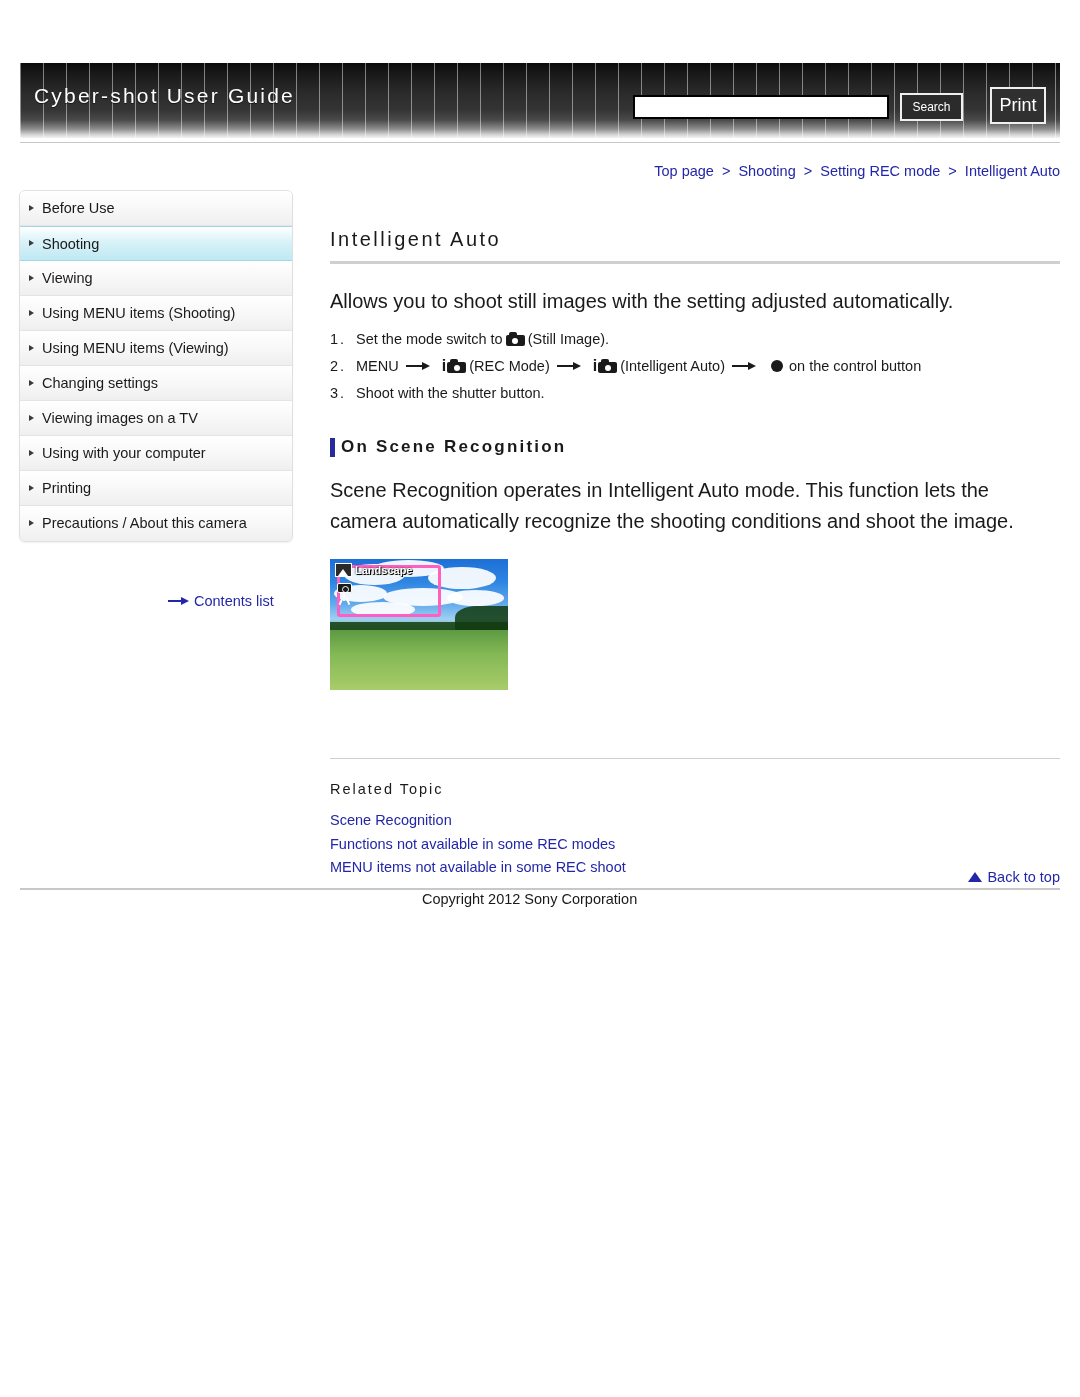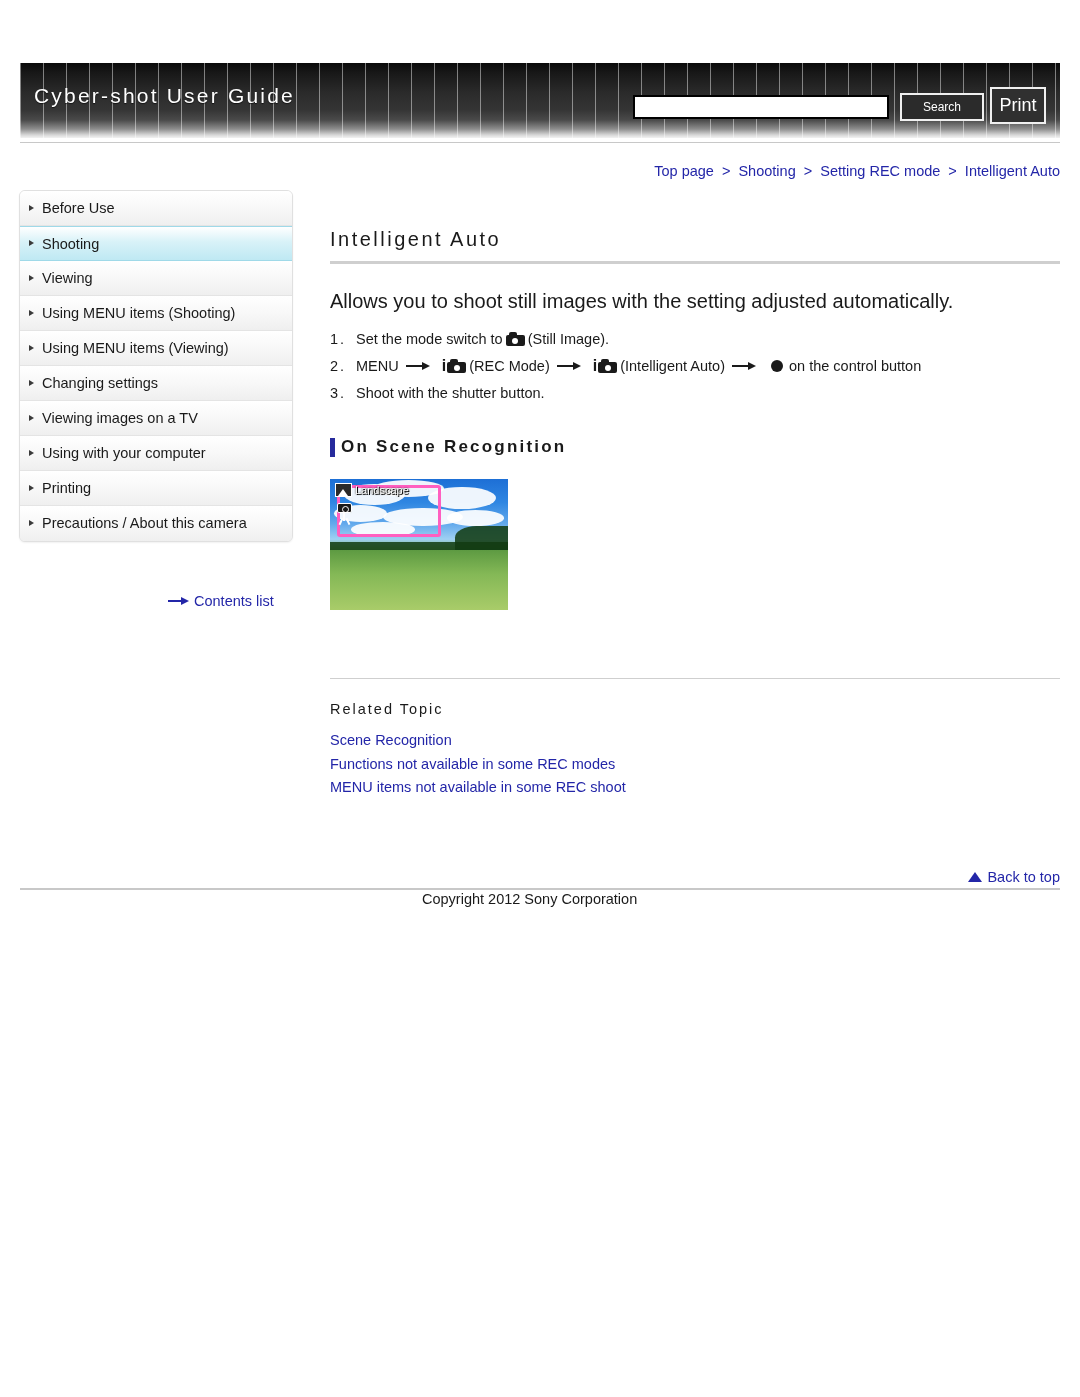--- a/index.html
+++ b/index.html
@@ -62,21 +62,21 @@
     font-family: "Liberation Sans", sans-serif;
     font-size: 13px;
     padding: 0 4px;
     box-sizing: border-box;
     outline: none;
   }
   #search-button {
     position: absolute;
     left: 880px;
     top: 30px;
-    width: 84px;
+    width: 63px;
     height: 28px;
     background: #2b2b2b;
     border: 2px solid #f0f0f0;
     color: #ffffff;
     font-family: "Liberation Sans", sans-serif;
     font-size: 12px;
     cursor: pointer;
     padding: 0;
     line-height: 24px;
   }
@@ -380,21 +380,21 @@
     border-radius: 3px;
     box-sizing: border-box;
   }
   #scene-label {
     position: absolute;
     left: 5px; top: 4px;
     display: flex;
     align-items: center;
     color: #ffffff;
     font-size: 11px;
-    font-weight: normal;
+    font-weight: bold;
     text-shadow: 0 0 2px #000, 1px 1px 0 #000;
     white-space: nowrap;
   }
   .mountain-icon {
     display: inline-block;
     position: relative;
     width: 15px; height: 12px;
     background: #2a2a2a;
     border: 1px solid #fff;
     margin-right: 3px;
@@ -621,20 +621,21 @@
       <span>on the control button</span>
     </li>
 
     <li class="step-row">
       <span class="step-num">3.</span>
       <span>Shoot with the shutter button.</span>
     </li>
   </ol>
 
   <h2 class="section-head">On Scene Recognition</h2>
+  <p class="body-text">Scene Recognition operates in Intelligent Auto mode. This function lets the camera automatically recognize the shooting conditions and shoot the image.</p>
 
   <div id="scene-photo">
     <div class="cloud" style="left:8%;  top:4%;  width:34%; height:16%;"></div>
     <div class="cloud" style="left:24%; top:1%;  width:40%; height:13%;"></div>
     <div class="cloud" style="left:55%; top:6%;  width:38%; height:17%;"></div>
     <div class="cloud" style="left:2%;  top:20%; width:30%; height:13%;"></div>
     <div class="cloud" style="left:30%; top:22%; width:45%; height:14%;"></div>
     <div class="cloud" style="left:66%; top:24%; width:32%; height:12%;"></div>
     <div class="cloud" style="left:12%; top:33%; width:36%; height:11%;"></div>
     <div class="rtrees"></div>

